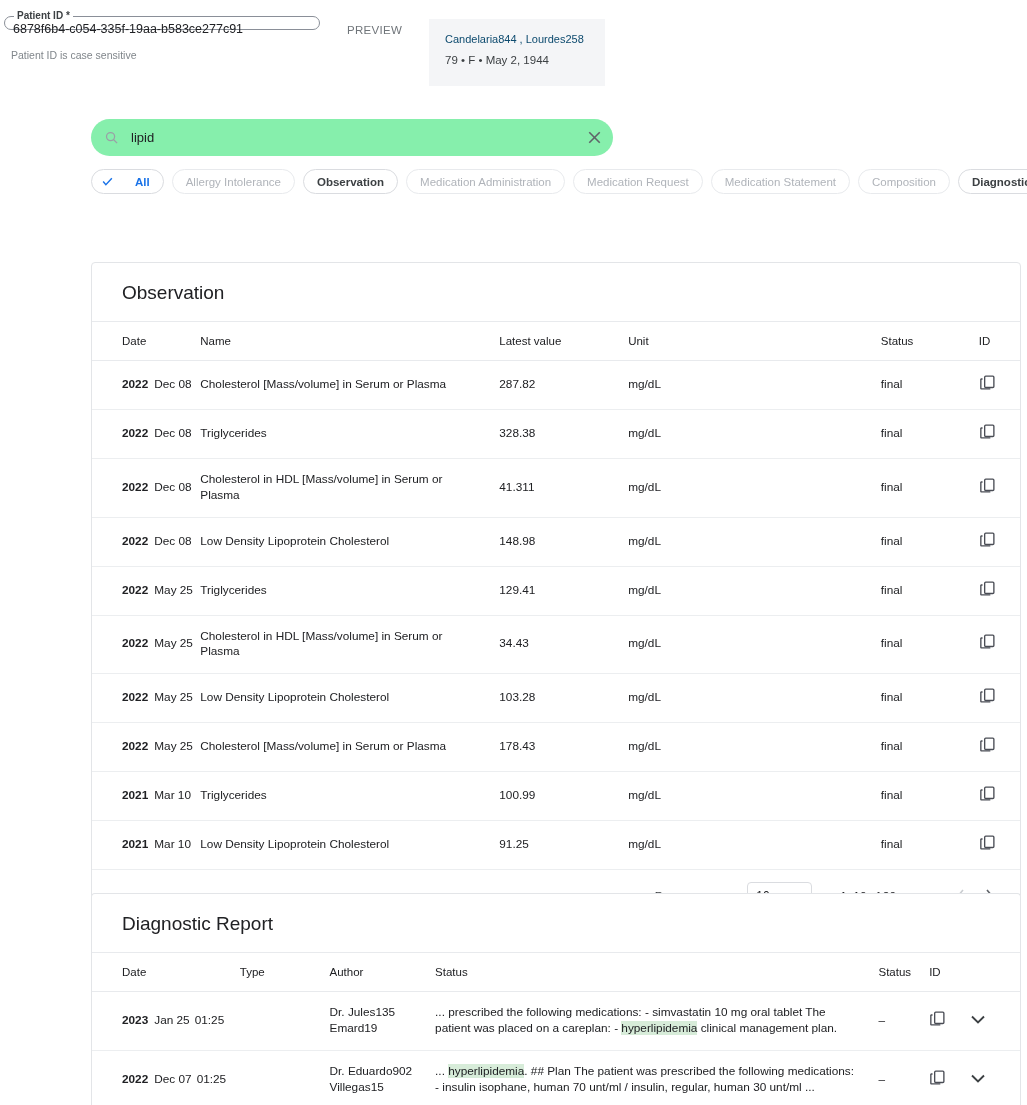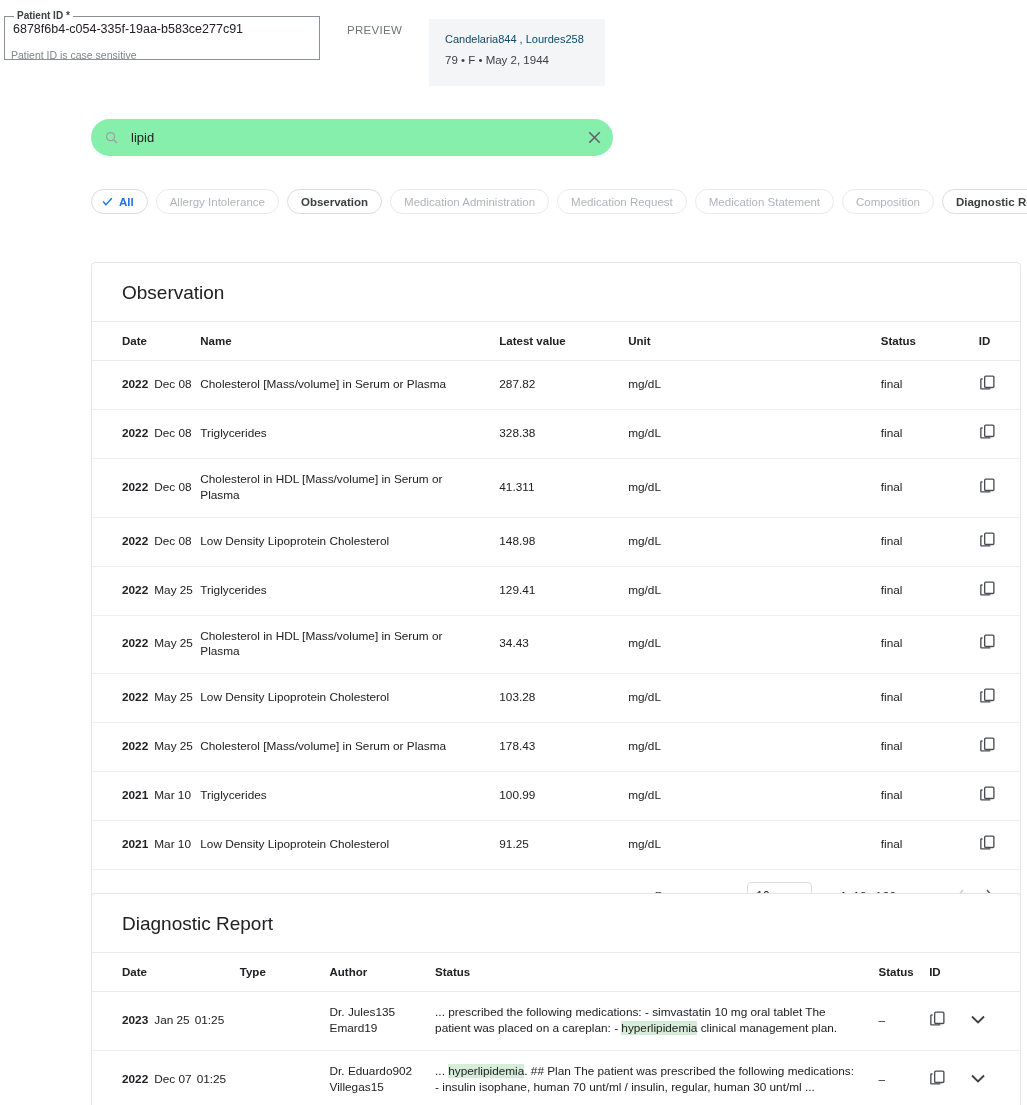--- a/index.html
+++ b/index.html
@@ -13,23 +13,23 @@
   }
 
   
   .top-row {
     position: relative;
     height: 100px;
   }
   .pid-field {
     position: absolute;
     left: 4px; top: 16px;
-    width: 316px; height: 44px;
+    width: 316px; height: 14px;
     border: 1px solid #8a8f98;
-    border-radius: 0;
+    border-radius: 9px;
     background: #fff;
   }
   .pid-label {
     position: absolute;
     left: 9px; top: -7px;
     background: #fff;
     padding: 0 3px;
     font-size: 10px;
     font-weight: bold;
     color: #3c4043;
@@ -111,32 +111,31 @@
   
   .chips {
     position: absolute;
     left: 91px; top: 169px;
     width: 900px;
   }
   .chip-row { display: flex; gap: 8px; margin-bottom: 7px; }
   .chip {
     display: inline-flex;
     align-items: center;
-    gap: 5px;
+    gap: 21px;
     height: 25px;
     padding: 0 13px;
     border: 1px solid #dadce0;
     border-radius: 13px;
     font-size: 11.5px;
     font-weight: bold;
     color: #3c4043;
     background: #fff;
     cursor: pointer;
     white-space: nowrap;
-    margin-top: 20px;
   }
   .chip.selected {
     color: #1a73e8;
     border-color: #dadce0;
     padding-left: 9px;
   }
   .chip.disabled {
     color: #b0b4ba;
     font-weight: normal;
     border-color: #e8eaed;
@@ -162,21 +161,21 @@
     color: #202124;
     padding: 19px 0 17px 30px;
     border-bottom: 1px solid #e8eaed;
     font-weight: normal;
     margin: 0;
   }
   table { width: 100%; border-collapse: collapse; table-layout: fixed; }
   thead th {
     text-align: left;
     font-size: 11.5px;
-    font-weight: bold;
+    font-weight: normal;
     color: #202124;
     padding: 13px 0 13px 0;
     border-bottom: 1px solid #e8eaed;
   }
   tbody td {
     font-size: 11.8px;
     color: #202124;
     padding: 13px 0;
     border-bottom: 1px solid #eceef0;
     vertical-align: middle;

